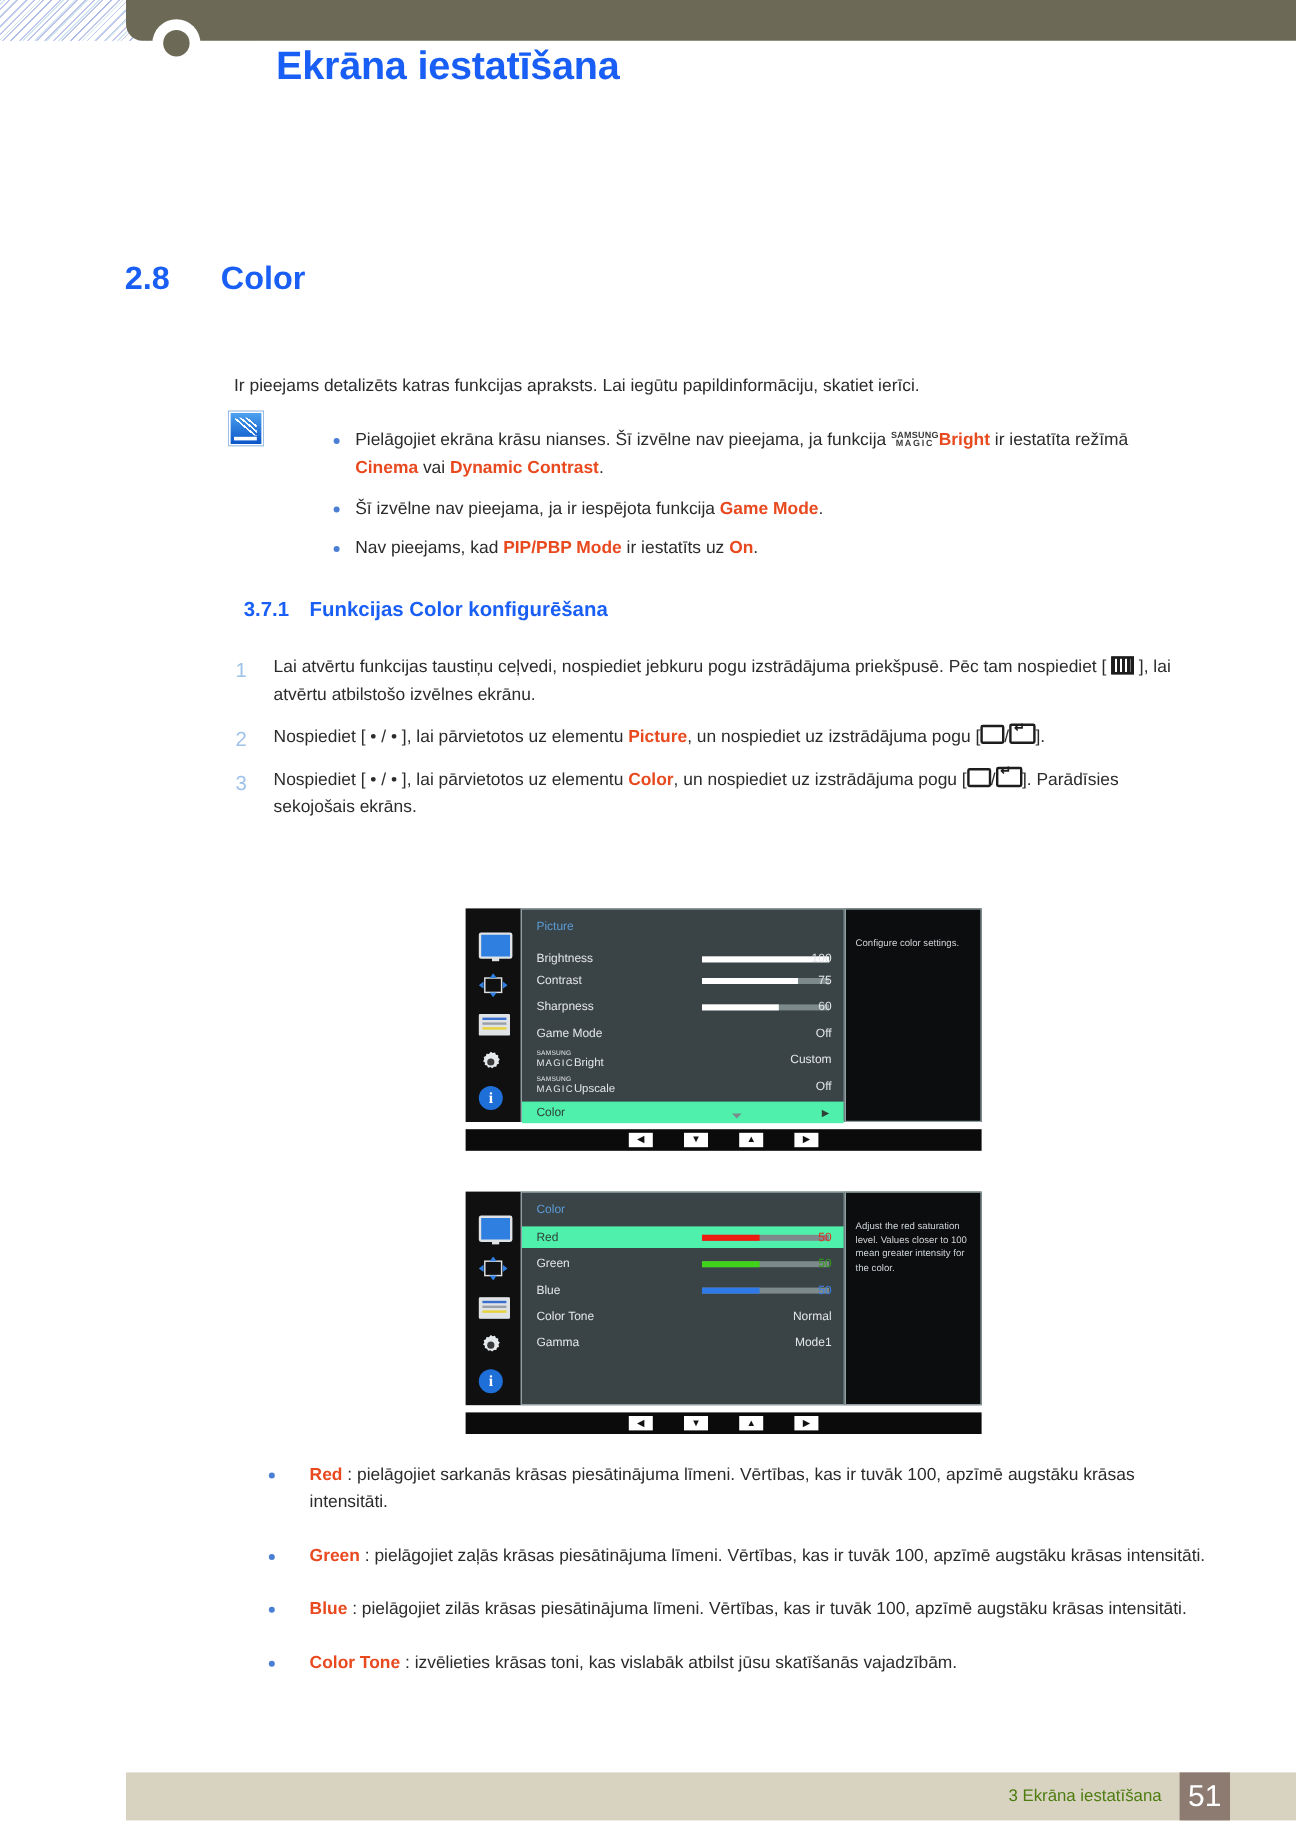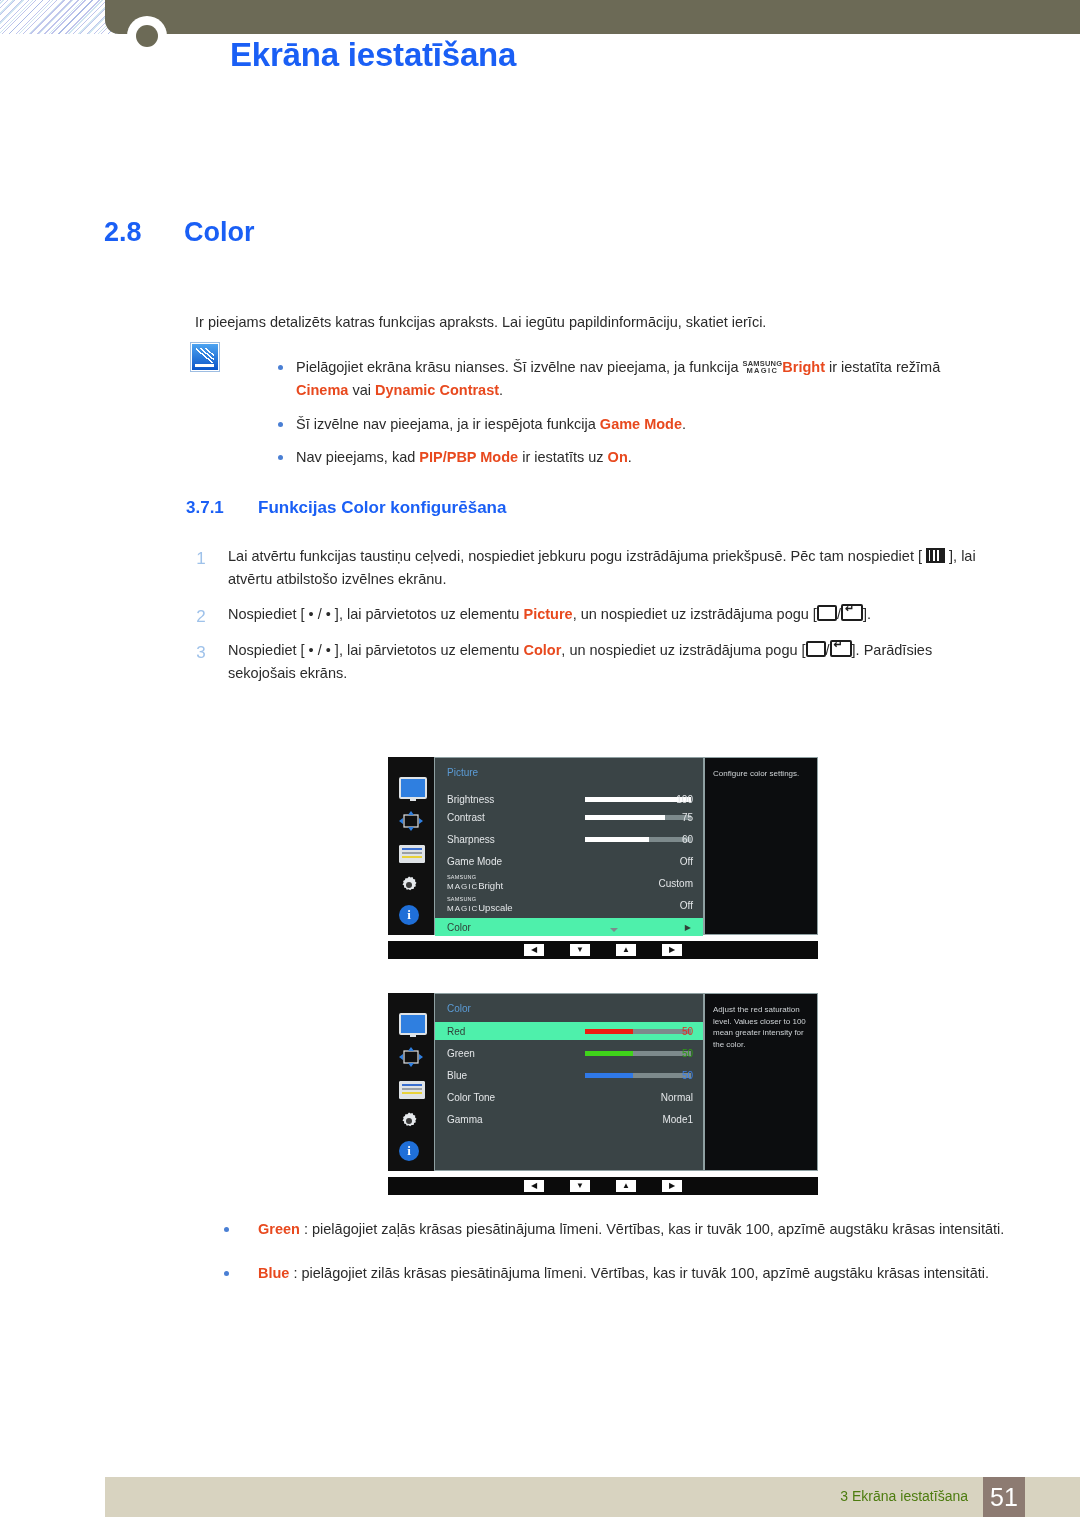--- a/index.html
+++ b/index.html
@@ -47,21 +47,21 @@
   .sec-num{
     position:absolute;left:104px;top:217px;
     font-size:27px;font-weight:bold;color:#1a5ff5;
   }
   .sec-title{
     position:absolute;left:184px;top:217px;
     font-size:27px;font-weight:bold;color:#1a5ff5;
   }
   .subsec{
     position:absolute;left:186px;top:498px;
-    font-size:17px;font-weight:bold;color:#1a5ff5;
+    font-size:17px;font-weight:bold;color:#1a5ff5;text-align:center;
   }
   .subsec .n{display:inline-block;width:72px;}
 
   
   .intro{
     position:absolute;left:195px;top:297px;width:790px;
     font-size:14.5px;color:#2b2b2b;line-height:1.55;margin-top:14px;
   }
 
   .note-icon{
@@ -135,21 +135,21 @@
   .osd-side{
     position:absolute;left:0;top:0;width:46px;height:178px;background:#101010;
   }
   .osd-main{
     position:absolute;left:46px;top:0;width:270px;height:178px;
     background:#3a4446;border:1px solid #8fa0a2;box-sizing:border-box;
   }
   .osd-help{
     position:absolute;left:316px;top:0;width:114px;height:178px;
     background:#0c0d0f;border:1px solid #8fa0a2;box-sizing:border-box;
-    color:#cfd3d6;font-size:8px;line-height:1.45;padding:10px 8px;
+    color:#cfd3d6;font-size:8px;line-height:1.45;padding:22px 8px;
   }
   .osd-nav{
     position:absolute;left:0;top:184px;width:430px;height:18px;background:#0b0b0b;
     display:flex;align-items:center;justify-content:center;gap:26px;
   }
   .navbtn{
     width:20px;height:12px;background:#ffffff;
     display:flex;align-items:center;justify-content:center;
     font-size:8px;color:#111;line-height:1;
   }
@@ -407,22 +407,28 @@
   <div class="osd-nav">
     <div class="navbtn">◀</div>
     <div class="navbtn">▼</div>
     <div class="navbtn">▲</div>
     <div class="navbtn">▶</div>
   </div>
 </div>
 
 <div class="lower">
   <div class="lrow">
+    <b class="hl">Red</b><span> : pielāgojiet sarkanās krāsas piesātinājuma līmeni. Vērtības, kas ir tuvāk 100, apzīmē augstāku krāsas intensitāti.</span>
+  </div>
+  <div class="lrow">
     <b class="hl">Green</b><span> : pielāgojiet zaļās krāsas piesātinājuma līmeni. Vērtības, kas ir tuvāk 100, apzīmē augstāku krāsas intensitāti.</span>
   </div>
   <div class="lrow">
     <b class="hl">Blue</b><span> : pielāgojiet zilās krāsas piesātinājuma līmeni. Vērtības, kas ir tuvāk 100, apzīmē augstāku krāsas intensitāti.</span>
+  </div>
+  <div class="lrow">
+    <b class="hl">Color Tone</b><span> : izvēlieties krāsas toni, kas vislabāk atbilst jūsu skatīšanās vajadzībām.</span>
   </div>
 </div>
 
 <div class="footer"></div>
 <div class="footer-txt">3 Ekrāna iestatīšana</div>
 <div class="pagebox">51</div>
 
 </body></html>

